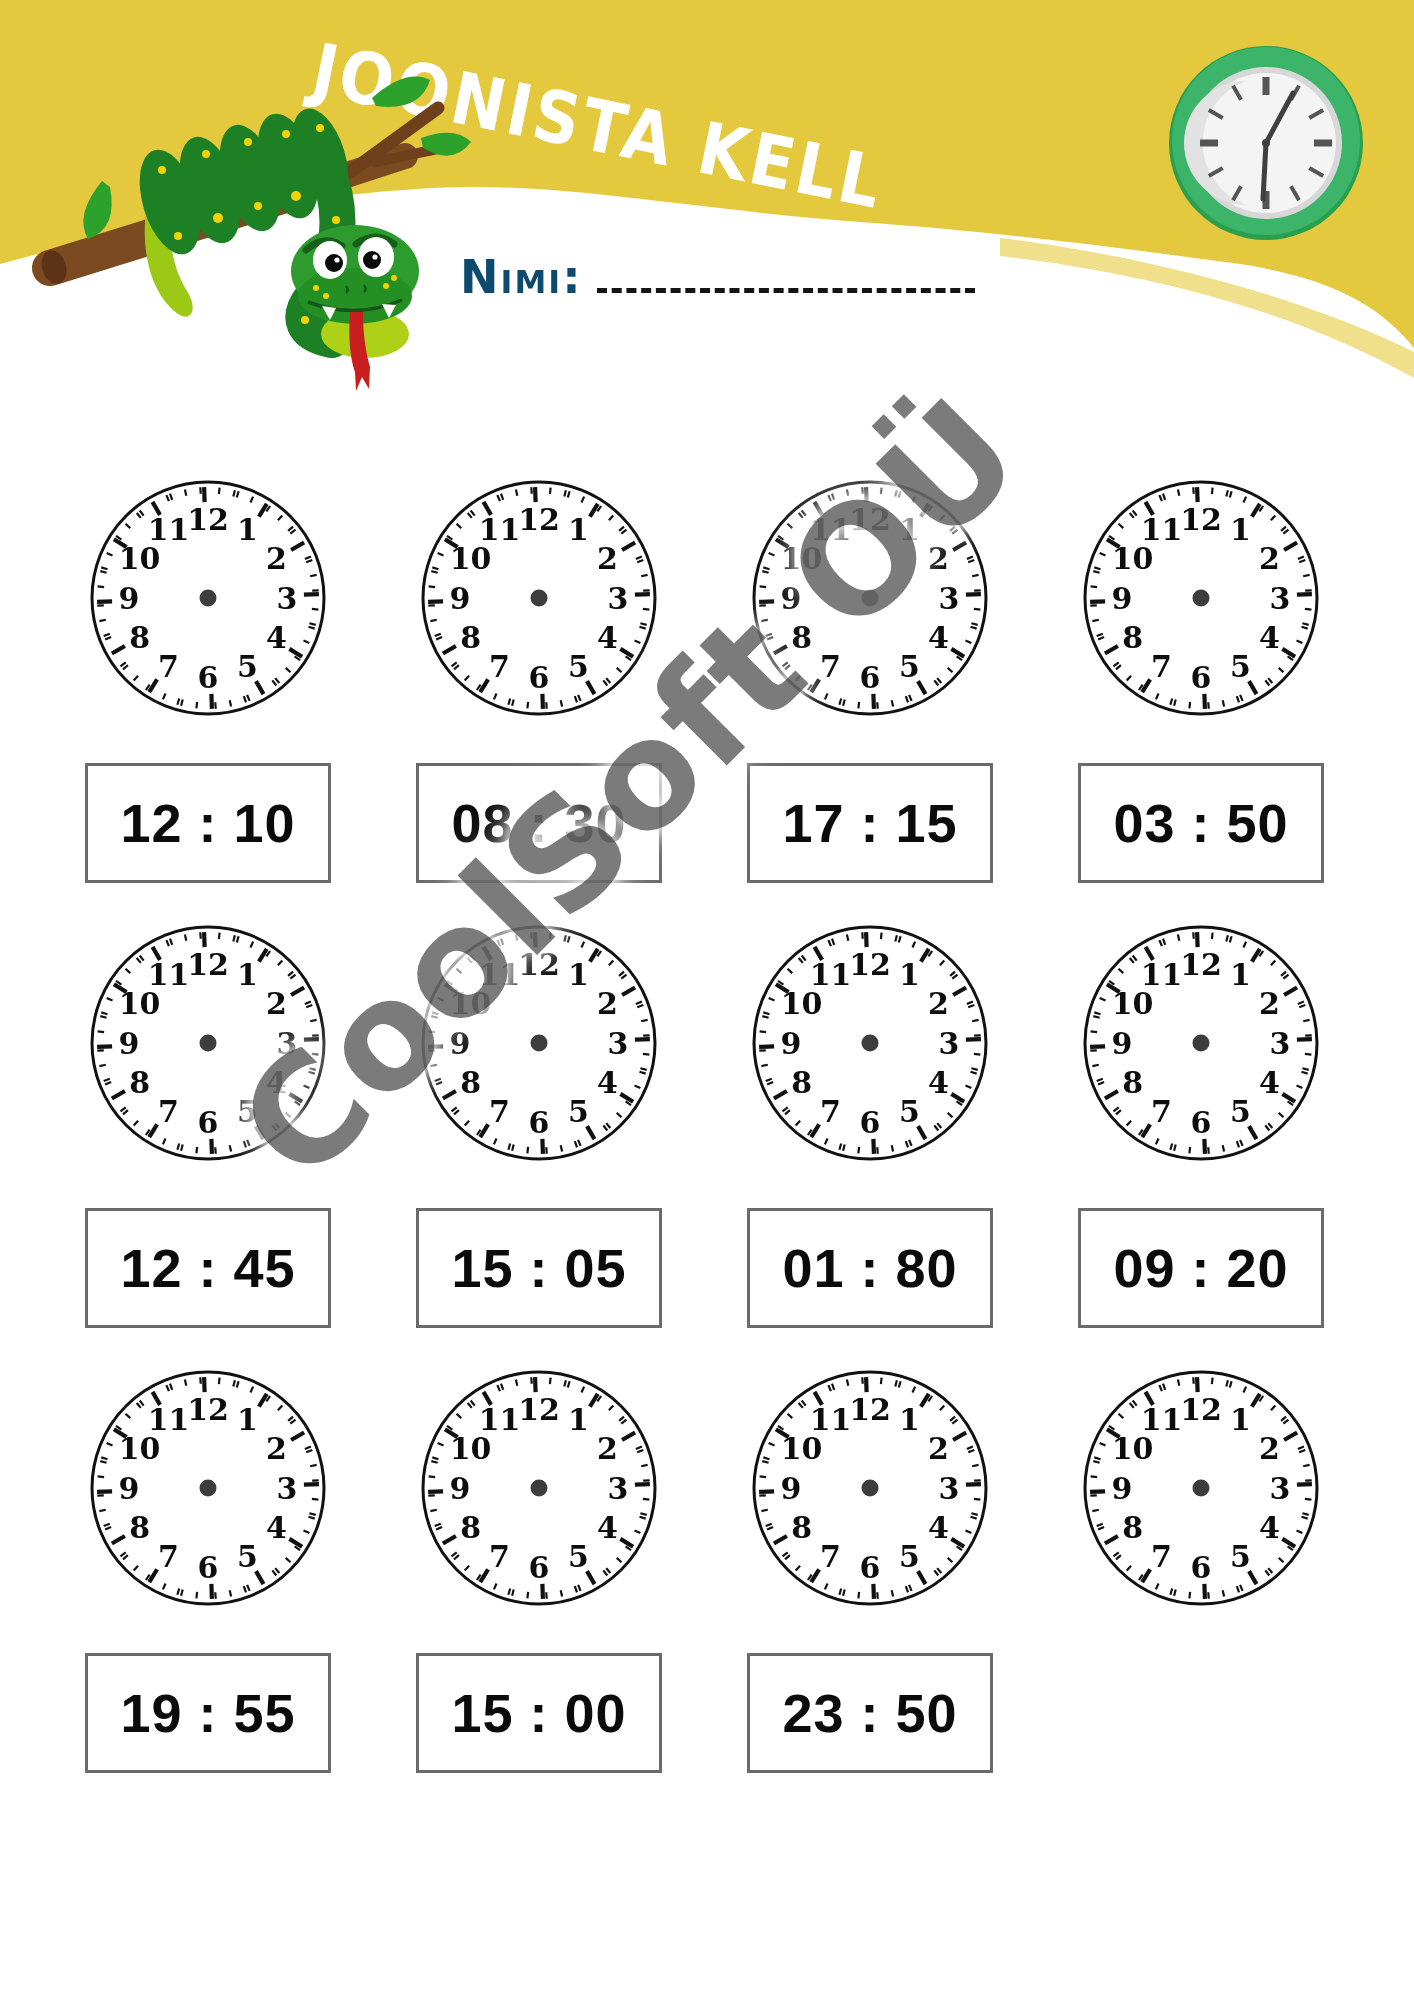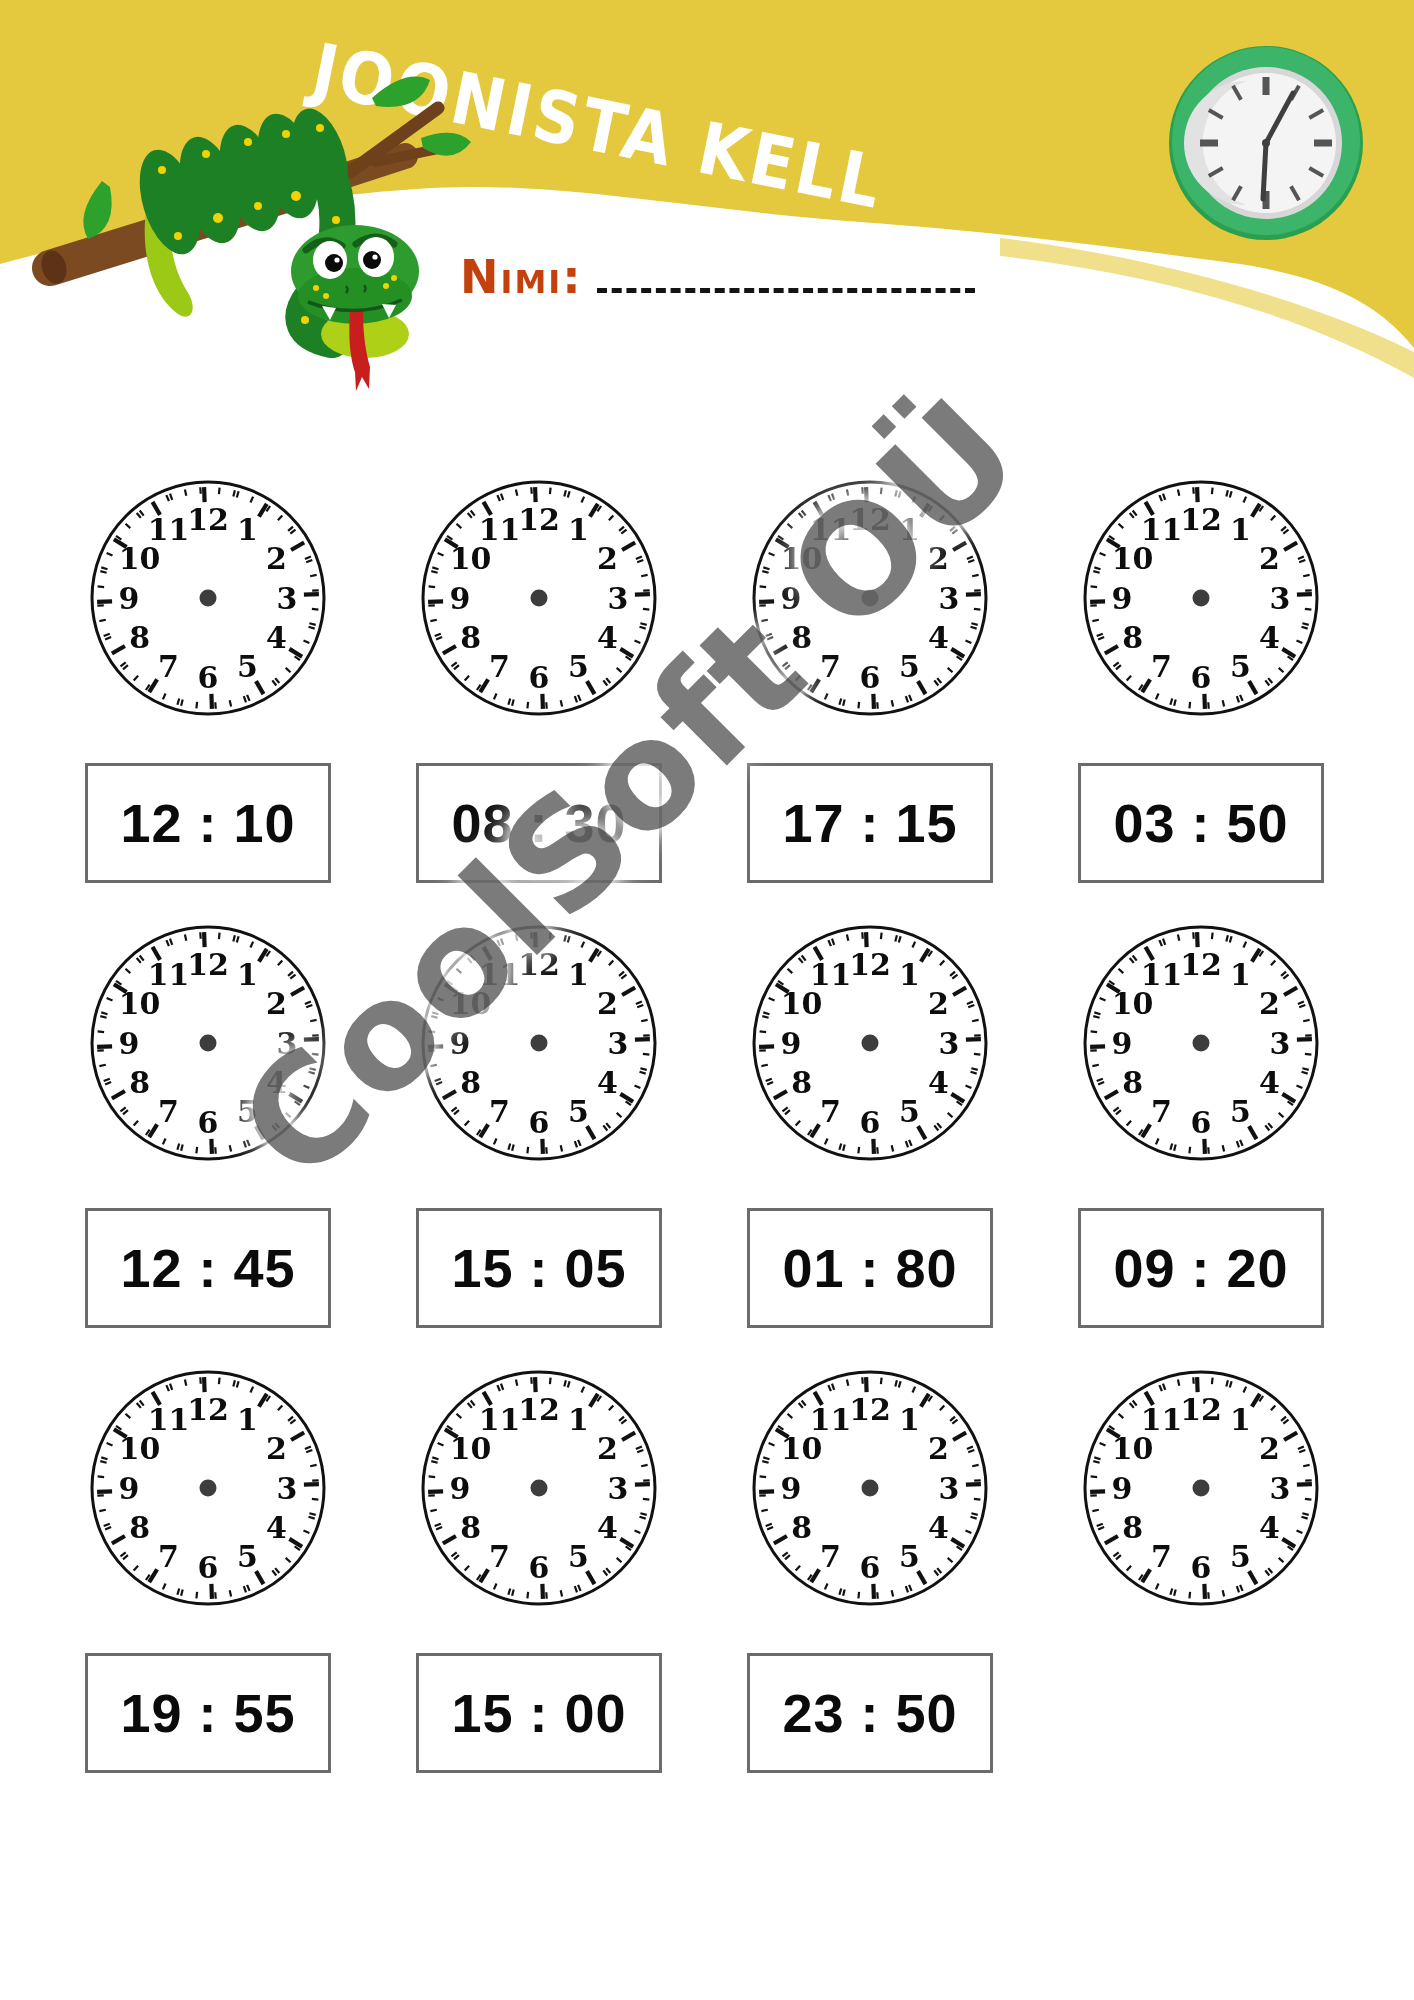--- a/index.html
+++ b/index.html
@@ -8,21 +8,21 @@
   
   .header-svg{position:absolute;left:0;top:0;width:1414px;height:380px;display:block;}
   .title{position:absolute;left:322px;top:28px;transform:rotate(11.5deg) scaleY(1.12);
          transform-origin:left top;color:#fff;font-family:"DejaVu Sans",sans-serif;
          font-weight:700;font-size:64px;letter-spacing:3px;white-space:nowrap;}
   .clockicon{position:absolute;left:1165px;top:42px;width:202px;height:202px;}
   .snake{position:absolute;left:20px;top:50px;width:480px;height:350px;}
   
   .name-row{position:absolute;left:460px;top:248px;display:flex;align-items:baseline;}
   .name-label{font-family:"DejaVu Sans",sans-serif;font-weight:700;font-size:46px;
-              color:#c2410c;font-variant:small-caps;letter-spacing:2px;}
+              color:#0c4a6e;font-variant:small-caps;letter-spacing:2px;}
   .name-line{width:378px;border-bottom:5px dashed #141414;height:40px;margin-left:14px;}
   
   .grid{position:absolute;left:85px;top:478px;width:1244px;
         display:grid;grid-template-columns:repeat(4,246px);column-gap:85px;row-gap:40px;}
   .cell{width:246px;}
   .clock-slot{width:246px;height:240px;display:flex;align-items:center;justify-content:center;text-align:center;}
   .clock-svg{width:240px;height:240px;display:block;}
   .timebox{margin-top:45px;width:240px;height:114px;border:3px solid #6b6b6b;
            background:#fff;display:flex;align-items:center;justify-content:center;}
   .timebox span{font-family:Liberation Sans, sans-serif;font-weight:700;font-size:54px;

